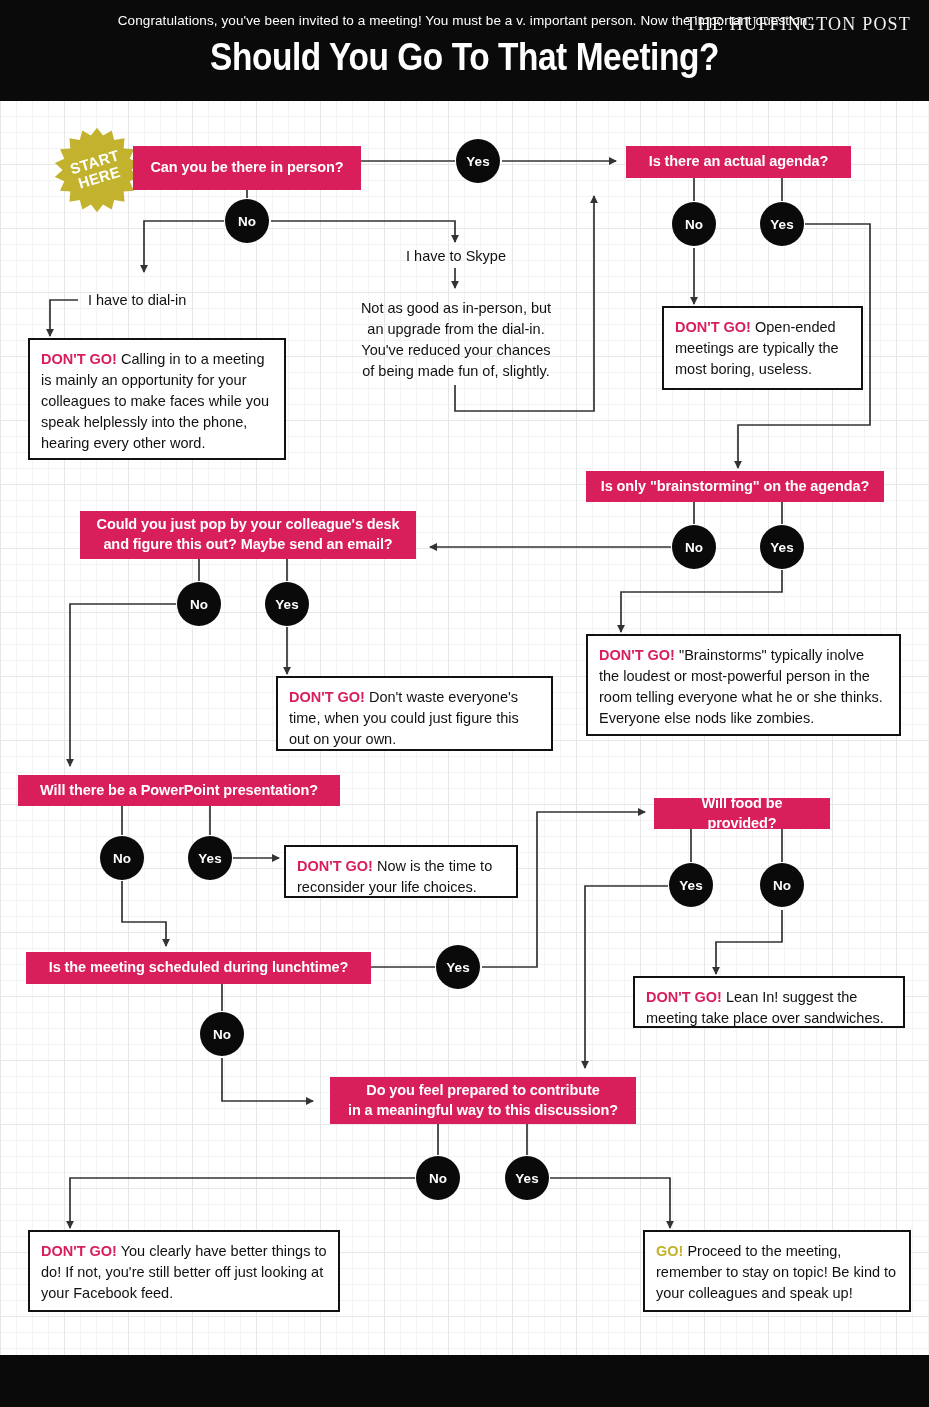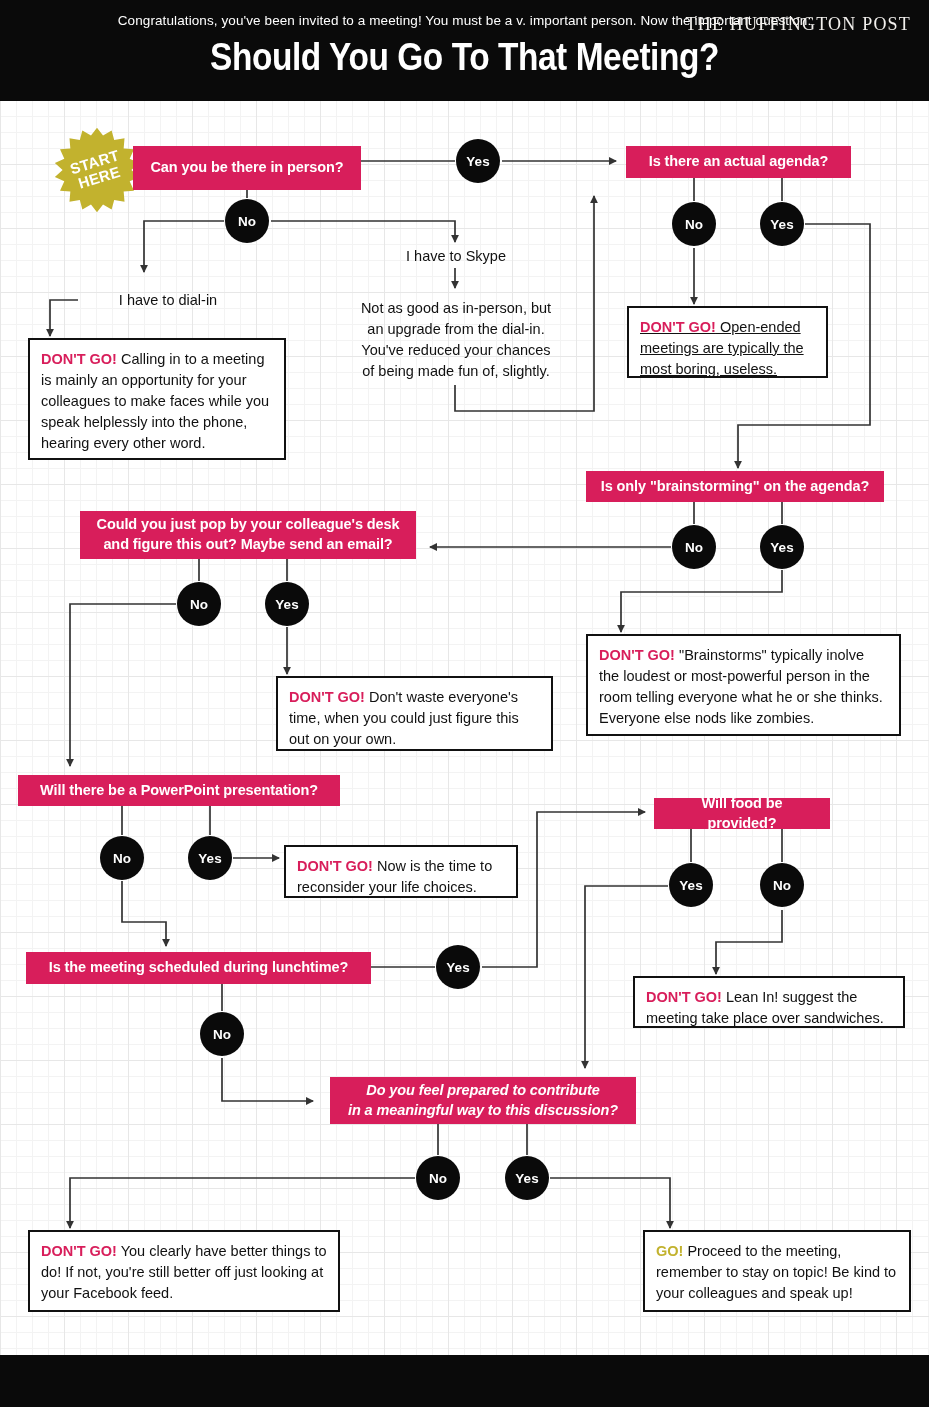--- a/index.html
+++ b/index.html
@@ -70,21 +70,21 @@
     font-size:14.5px;line-height:1.44;color:#111111;
     padding:9px 11px;box-sizing:border-box;
   }
   .ans .tag{color:#d81e5b;font-weight:bold;}
   .ans .tag.go{color:#c2b22e;font-weight:bold;}
   
   .plain{
     position:absolute;font-size:14.5px;line-height:1.44;color:#111111;
     text-align:center;
   }
-  .plain.left{text-align:center;}
+  .plain.left{text-align:left;}
   
   .burst{position:absolute;left:54px;top:127px;width:86px;height:86px;}
   .burst-label{
     position:absolute;left:54px;top:127px;width:86px;height:86px;
     display:flex;flex-direction:column;align-items:center;justify-content:center;
     color:#ffffff;font-weight:bold;font-size:15px;line-height:1.05;
     transform:rotate(-17deg);letter-spacing:0.3px;
   }
 </style>
 </head>
@@ -193,21 +193,21 @@
     <span>Could you just pop by your colleague's desk</span>
     <span>and figure this out? Maybe send an email?</span>
   </div>
 
   <div class="q" style="left:18px;top:775px;width:322px;height:31px;">Will there be a PowerPoint presentation?</div>
 
   <div class="q" style="left:26px;top:952px;width:345px;height:32px;">Is the meeting scheduled during lunchtime?</div>
 
   <div class="q" style="left:654px;top:798px;width:176px;height:31px;">Will food be provided?</div>
 
-  <div class="q" style="left:330px;top:1077px;width:306px;height:47px;flex-direction:column;font-style:italic;">
+  <div class="q" style="left:330px;top:1077px;width:306px;height:47px;flex-direction:column;">
     <span>Do you feel prepared to contribute</span>
     <span>in a meaningful way to this discussion?</span>
   </div>
 
   <div class="node sm" style="left:456px;top:139px;">Yes</div>
   <div class="node sm" style="left:225px;top:199px;">No</div>
 
   <div class="node sm" style="left:672px;top:202px;">No</div>
   <div class="node sm" style="left:760px;top:202px;">Yes</div>
 
@@ -237,21 +237,21 @@
     <span>Not as good as in-person, but</span><br>
     <span>an upgrade from the dial-in.</span><br>
     <span>You've reduced your chances</span><br>
     <span>of being made fun of, slightly.</span>
   </div>
 
   <div class="ans" style="left:28px;top:338px;width:258px;height:122px;">
     <span class="tag">DON'T GO!</span><span> Calling in to a meeting is mainly an opportunity for your colleagues to make faces while you speak helplessly into the phone, hearing every other word.</span>
   </div>
 
-  <div class="ans" style="left:627px;top:306px;width:201px;height:72px;text-decoration:underline;">
+  <div class="ans" style="left:662px;top:306px;width:201px;height:84px;">
     <span class="tag">DON'T GO!</span><span>  Open-ended meetings are typically the most boring, useless.</span>
   </div>
 
   <div class="ans" style="left:586px;top:634px;width:315px;height:102px;">
     <span class="tag">DON'T GO!</span><span> "Brainstorms" typically inolve the loudest or most-powerful person in the room telling everyone what he or she thinks. Everyone else nods like zombies.</span>
   </div>
 
   <div class="ans" style="left:237px;top:676px;width:277px;height:75px;margin-left:39px;">
     <span class="tag">DON'T GO!</span><span> Don't waste everyone's time, when you could just figure this out on your own.</span>
   </div>

